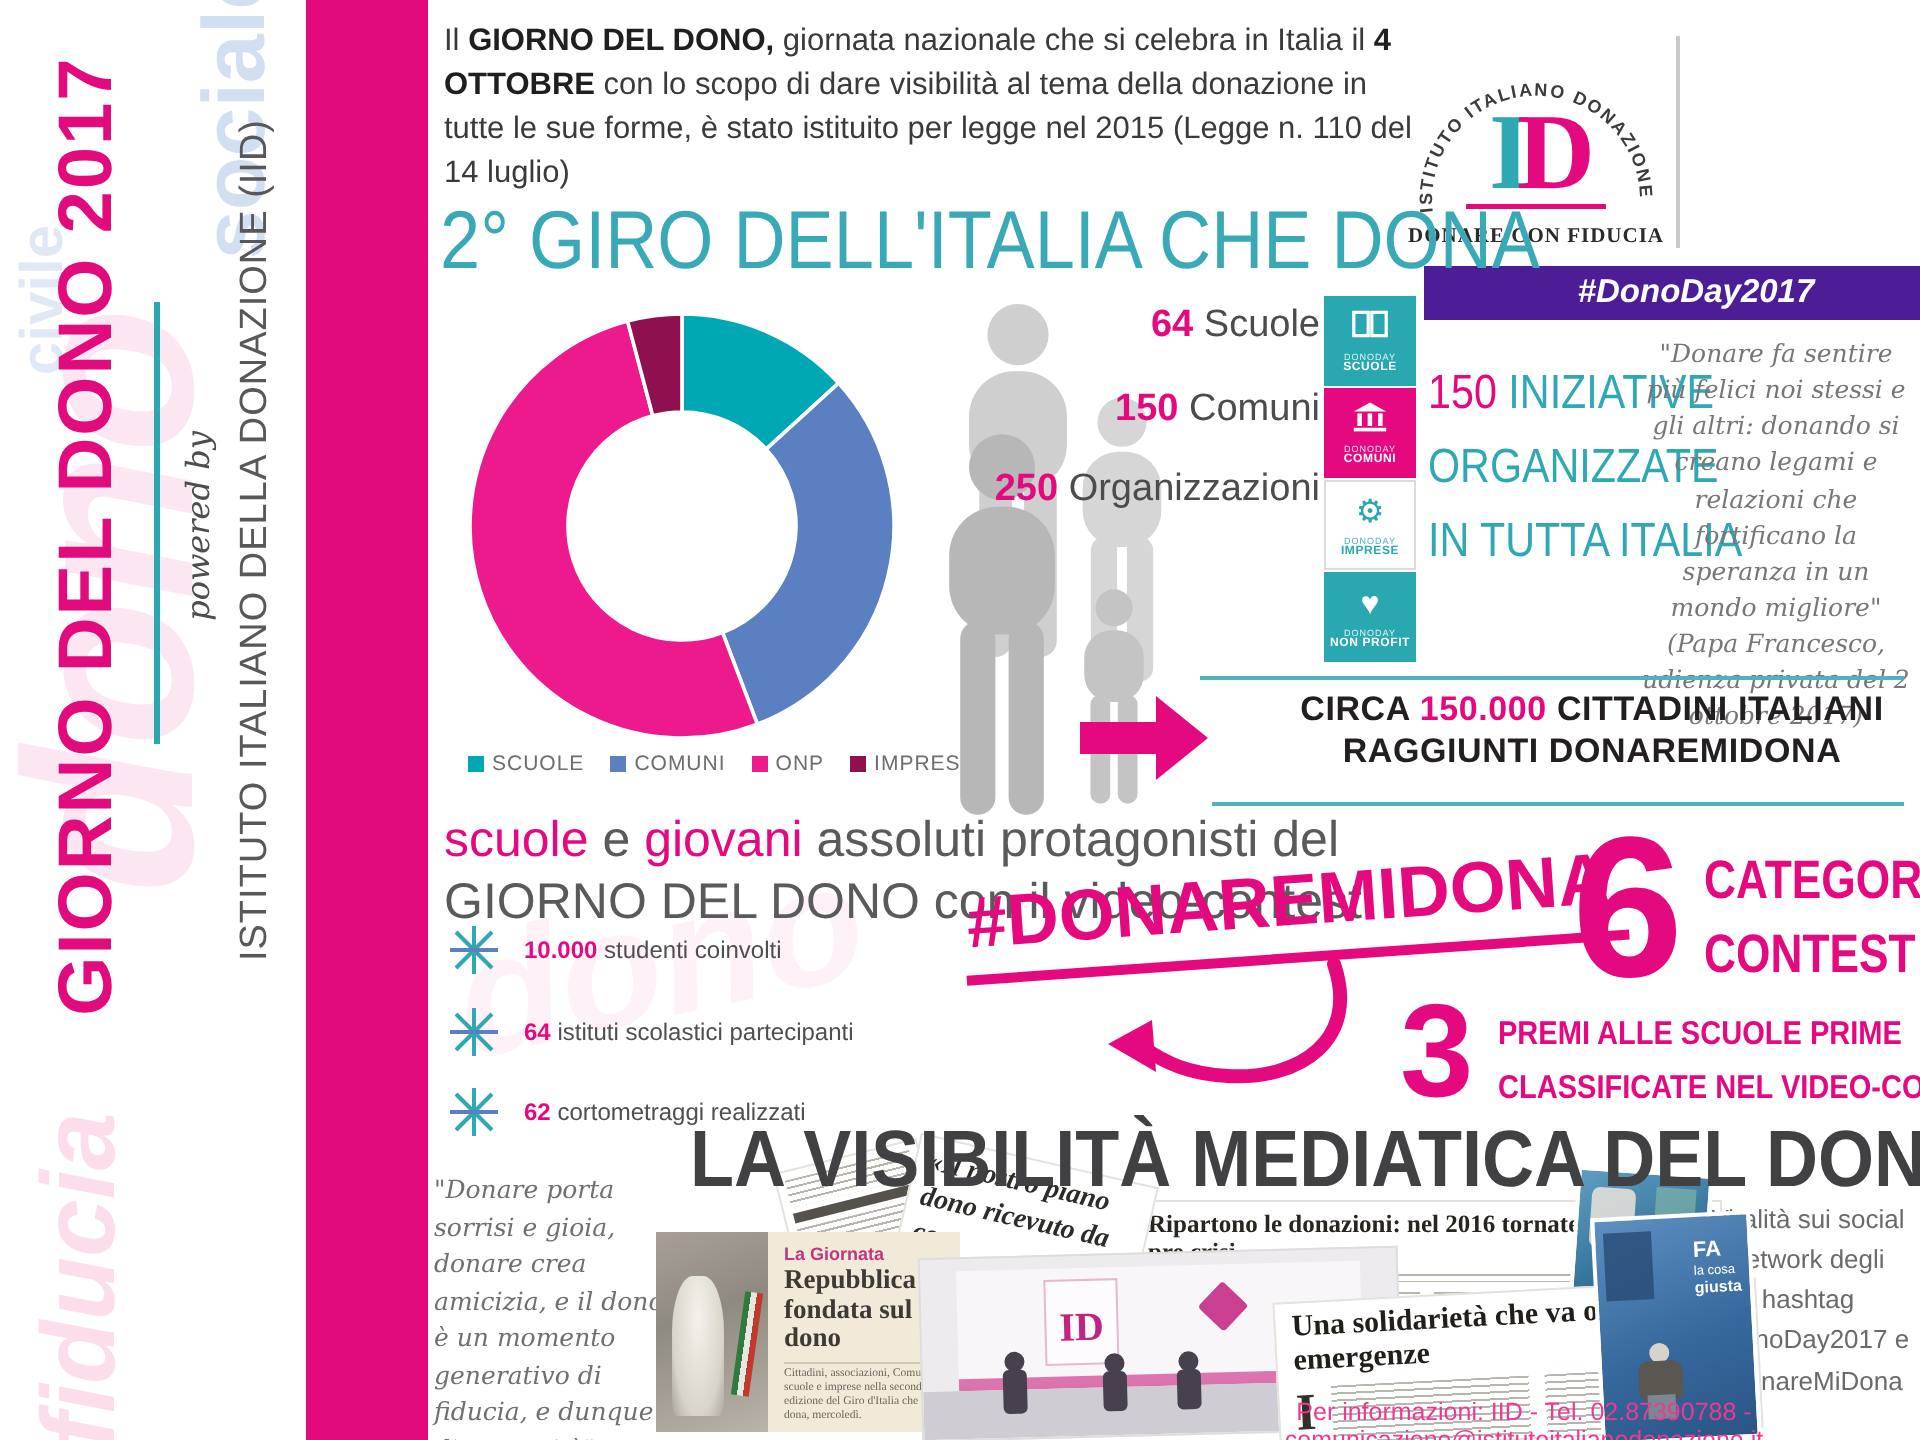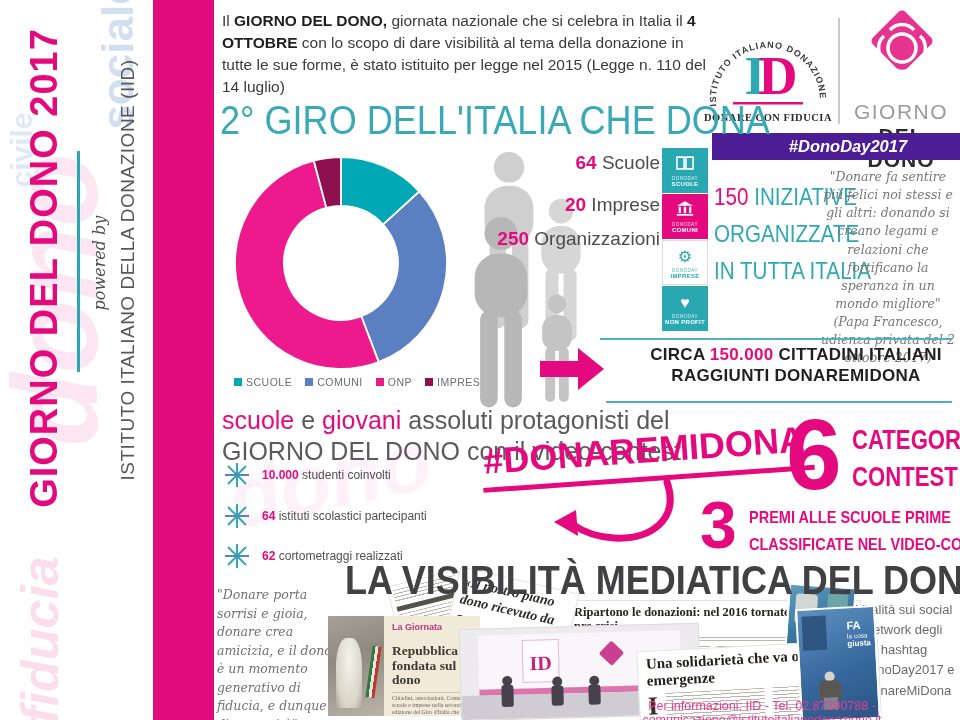--- a/index.html
+++ b/index.html
@@ -87,21 +87,21 @@
                transform:scaleX(.9);transform-origin:left top;white-space:nowrap;z-index:5;}
   .matt-quote{left:217px;top:586px;width:120px;font-family:"DejaVu Serif",serif;font-style:italic;
               font-size:12.5px;line-height:1.48;color:#6f7073;}
   .clip{position:absolute;background:#fff;border:1px solid #e4e2de;box-sizing:border-box;overflow:hidden;}
   .newslines{background:repeating-linear-gradient(180deg,#b9b5ad 0 1px,transparent 1px 3.5px);}
   .la-giornata{left:328px;top:616px;width:152px;height:100px;background:#f2ead9;border:none;display:flex;z-index:3;}
   .lg-photo{width:56px;height:100%;background:linear-gradient(160deg,#a8a096 0%,#8f8a80 40%,#b9b3a8 100%);position:relative;flex:none;}
   .lg-robe{position:absolute;left:8px;top:22px;width:26px;height:70px;background:radial-gradient(ellipse at 50% 30%,#f4f2ec 0%,#d8d4c8 70%,transparent 100%);border-radius:40% 40% 10% 10%;}
   .lg-sash{position:absolute;right:6px;top:30px;width:9px;height:52px;background:linear-gradient(90deg,#2f7a3f 33%,#e8e6e0 33% 66%,#c0392b 66%);transform:rotate(8deg);}
   .lg-content{padding:6px 7px 0 8px;}
-  .lg-kicker{color:#c0367f;font-weight:700;font-size:9px;margin-bottom:12px;}
+  .lg-kicker{color:#c0367f;font-weight:700;font-size:9px;margin-bottom:1px;}
   .lg-headline{font-family:"Liberation Serif",serif;font-weight:700;font-size:13.5px;line-height:1.08;color:#3d3a35;}
   .lg-body{font-family:"Liberation Serif",serif;font-size:5.8px;line-height:1.25;color:#6a665e;margin-top:4px;border-top:1px solid #cfc8b8;padding-top:2px;}
   .clip-small{left:392px;top:577px;width:74px;height:56px;transform:rotate(-14deg);z-index:1;padding:4px;}
   .piano{left:450px;top:579px;width:122px;height:80px;transform:rotate(13deg);z-index:2;padding:4px 6px;
          font-family:"Liberation Serif",serif;font-style:italic;font-weight:700;font-size:14px;line-height:1.3;color:#2e2c29;}
   .stage{left:460px;top:626px;width:240px;height:92px;transform:rotate(-1.5deg);z-index:4;background:#eceaee;border:1px solid #ddd;}
   .donaz{left:565px;top:600px;width:296px;height:116px;z-index:1;padding:5px 8px;}
   .donaz-headline{font-family:"Liberation Serif",serif;font-weight:700;font-size:12.5px;color:#28251f;line-height:1.1;}
   .donaz-sub{height:4px;margin:3px 0 5px 0;width:85%;}
   .donaz-cols{display:flex;gap:7px;height:72px;}
@@ -163,32 +163,20 @@
       </defs>
     <text font-size="9" font-weight="bold" fill="#3b3b3d" letter-spacing="1">
       <textPath href="#arcpath" startOffset="4">ISTITUTO ITALIANO DONAZIONE</textPath>
     </text>
     <text x="54" y="88" font-family="Liberation Serif,serif" font-size="54" font-weight="bold" fill="#2fa8b4" text-anchor="middle">I</text>
     <text x="77" y="88" font-family="Liberation Serif,serif" font-size="54" font-weight="bold" fill="#e5097f" text-anchor="middle">D</text>
     <rect x="32" y="96" width="70" height="2.5" fill="#e5097f"></rect>
     <text x="67" y="115" font-family="Liberation Serif,serif" font-size="10.5" font-weight="bold" fill="#2b2b2d" text-anchor="middle" letter-spacing="0.5">DONARE CON FIDUCIA</text>
   </svg>
   <div class="abs logo-divider"></div>
-  <div class="abs gdd-logo">
-    <svg width="112" height="84" viewBox="0 0 112 84">
-      <rect x="34" y="8" width="46" height="46" rx="5" transform="rotate(45 57 31)" fill="#e5338f"></rect>
-      <circle cx="57" cy="38" r="14" fill="none" stroke="#fff" stroke-width="3.5"></circle>
-      <path d="M 45,20 A 16,16 0 0 1 69,20" fill="none" stroke="#fff" stroke-width="3.5"></path>
-      <path d="M 45,56 A 16,16 0 0 0 69,56" fill="none" stroke="#fff" stroke-width="3.5"></path>
-      <path d="M 39,26 A 16,16 0 0 0 39,50" fill="none" stroke="#fff" stroke-width="3.5"></path>
-      <path d="M 75,26 A 16,16 0 0 1 75,50" fill="none" stroke="#fff" stroke-width="3.5"></path>
-    </svg>
-    <div class="gdd-name1">GIORNO</div>
-    <div class="gdd-name2">DEL DONO</div>
-  </div>
   <div class="abs ribbon">#DonoDay2017</div>
 
   <h1 class="abs main-title" style="margin:0;">2° GIRO DELL'ITALIA CHE DONA</h1>
 
   <svg id="donut" class="abs donut" width="226" height="226" viewBox="0 0 226 226">
       <path d="M 113 7 A 106 106 0 0 1 191.28038991807875 41.528463327884495 L 155.0941719370801 74.56719254423977 A 57 57 0 0 0 113 56 Z" fill="#00a7b4" stroke="#fff" stroke-width="1.8"></path>
       <path d="M 191.28038991807875 41.528463327884495 A 106 106 0 0 1 150.6870721411141 212.07413685432977 L 133.26568973625947 166.27571510091317 A 57 57 0 0 0 155.0941719370801 74.56719254423977 Z" fill="#5b80c2" stroke="#fff" stroke-width="1.8"></path>
       <path d="M 150.6870721411141 212.07413685432977 A 106 106 0 1 1 85.7867754412341 10.55274328165649 L 98.36647358632399 57.9104374250417 A 57 57 0 1 0 133.26568973625947 166.27571510091317 Z" fill="#ec1a8d" stroke="#fff" stroke-width="1.8"></path>
       <path d="M 85.7867754412341 10.55274328165649 A 106 106 0 0 1 112.99999999999999 7 L 112.99999999999999 56 A 57 57 0 0 0 98.36647358632399 57.9104374250417 Z" fill="#8e104f" stroke="#fff" stroke-width="1.8"></path>
     </svg>
@@ -213,21 +201,21 @@
 
   <svg class="abs people" width="150" height="268" viewBox="0 0 150 268">
     <use href="#person" width="100" height="180" transform="translate(10,5) scale(1.02)" fill="#cfcfcf"></use>
     <use href="#person" width="100" height="180" transform="translate(72,52) scale(0.82)" fill="#d6d6d6"></use>
     <use href="#person" width="100" height="180" transform="translate(-2,70) scale(1.1)" fill="#b7b7b7"></use>
     <use href="#person" width="100" height="180" transform="translate(78,148) scale(0.62)" fill="#c4c4c4"></use>
   </svg>
 
   <div class="abs stats">
     <div class="stat-row mb20"><span class="stat-num">64</span> <span>Scuole</span></div>
-    <div class="stat-row mb12"><span class="stat-num">20</span> <span>Imprese</span></div>
+    <div class="stat-row mb18"><span class="stat-num">150</span> <span>Comuni</span></div>
     <div class="stat-row"><span class="stat-num">250</span> <span>Organizzazioni</span><br></div>
   </div>
 
   <div class="abs badges">
     <div class="badge badge--teal">
       <span class="b-icon">
         <svg width="18" height="14" viewBox="0 0 20 15">
             <path d="M1,1 h8 v13 h-8 z M11,1 h8 v13 h-8 z" fill="none" stroke="#fff" stroke-width="1.8"></path>
           </svg>
       </span>

